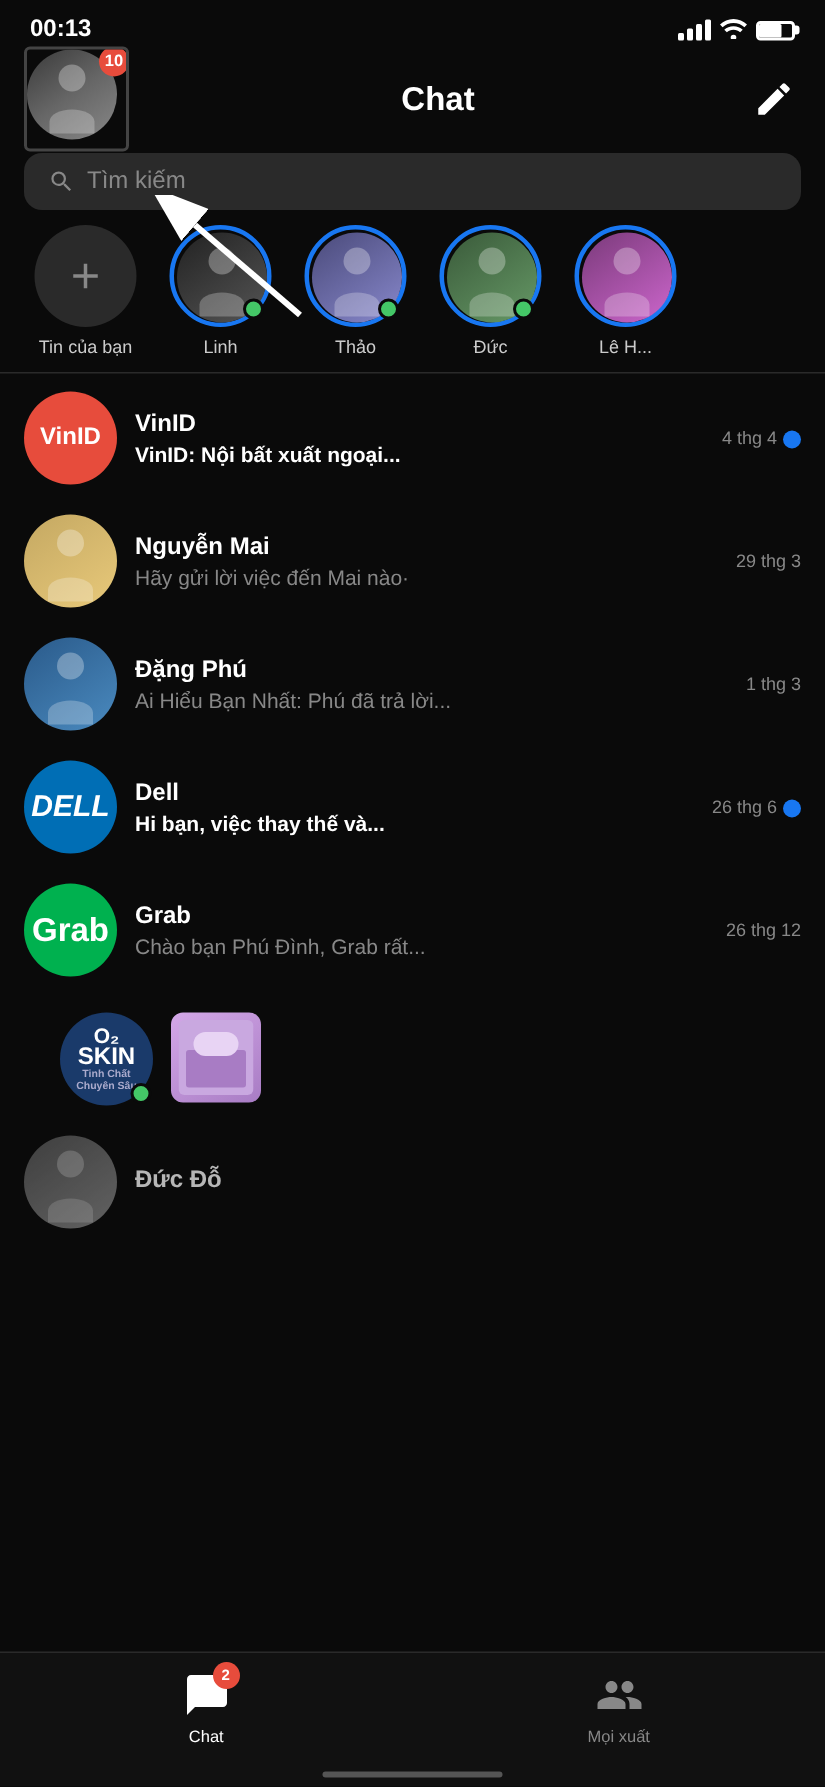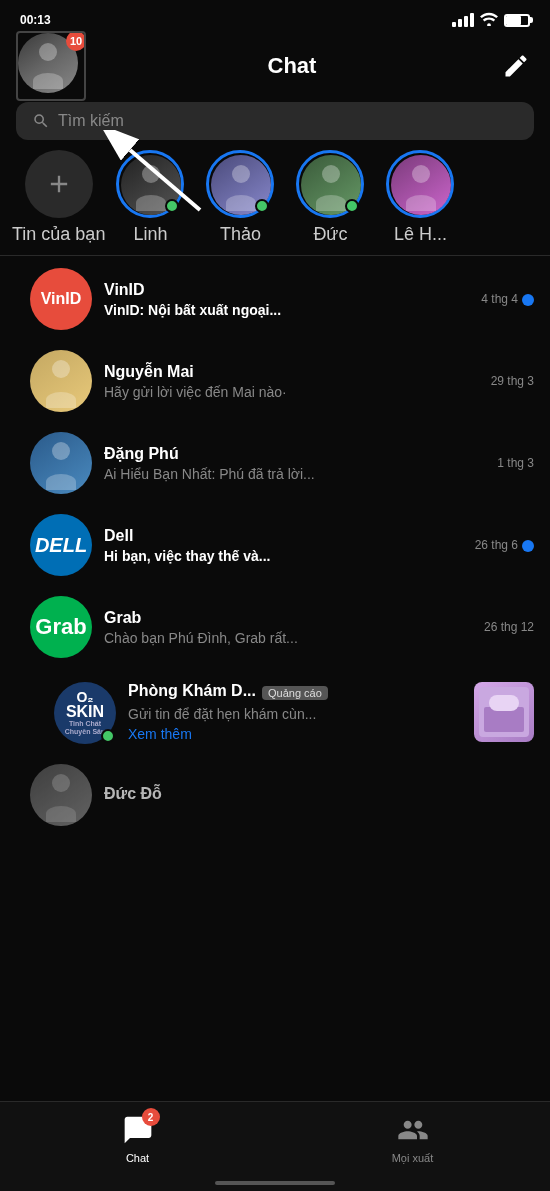--- a/index.html
+++ b/index.html
@@ -15,21 +15,21 @@
 
     
     .status-bar {
       display: flex;
       justify-content: space-between;
       align-items: center;
       padding: 8px 20px 4px 20px;
       height: 36px;
     }
     .status-time {
-      font-size: 12px;
+      font-size: 16px;
       font-weight: 600;
       color: #fff;
     }
     .status-icons {
       display: flex;
       align-items: center;
       gap: 6px;
     }
     .signal-bars { display: flex; align-items: flex-end; gap: 2px; }
     .bar { background: #fff; border-radius: 1px; width: 4px; }
@@ -224,34 +224,34 @@
       position: absolute;
       bottom: 2px;
       right: 2px;
       width: 14px;
       height: 14px;
       background: #44c767;
       border-radius: 50%;
       border: 2px solid #0a0a0a;
     }
     .story-name {
-      font-size: 18px;
+      font-size: 12px;
       color: #ccc;
       text-align: center;
     }
 
     
     .divider {
       height: 1px;
       background: #2a2a2a;
       margin: 0 0 2px 0;
     }
 
     
-    .chat-list { overflow: hidden; margin-left: 14px; }
+    .chat-list { overflow: hidden; }
     .chat-item {
       display: flex;
       align-items: center;
       padding: 10px 16px;
       gap: 12px;
       cursor: pointer;
       position: relative;
     }
     .chat-avatar {
       width: 62px;
@@ -599,28 +599,20 @@
     </div>
   </div>
 
   <div class="chat-item" style="align-items: flex-start; padding-top: 14px; padding-left: 40px;">
     <div class="o2skin-logo">
       <span class="brand-top">O₂</span>
       <span style="font-size:16px;font-weight:900;line-height:1;">SKIN</span>
       <span class="brand-sub">Tinh Chất<br>Chuyên Sâu</span>
       <div class="o2skin-online"></div>
     </div>
-    <div class="chat-info ad-info">
-      <div class="ad-name-row">
-        <span class="chat-name">Phòng Khám D...</span>
-        <span class="ad-badge">Quảng cáo</span>
-      </div>
-      <div class="chat-preview">Gửi tin để đặt hẹn khám cùn...</div>
-      <div class="see-more" style="margin-top:4px;">Xem thêm</div>
-    </div>
     <div class="ad-thumb">
       <svg width="50" height="50" viewBox="0 0 50 50">
         <rect width="50" height="50" fill="#c9a8e0" rx="4"></rect>
         <rect x="5" y="20" width="40" height="25" fill="#a87cc4" rx="2"></rect>
         <rect x="10" y="8" width="30" height="16" fill="#e8d4f4" rx="8"></rect>
       </svg>
     </div>
   </div>
 
   <div class="chat-item" style="opacity:0.7;">

